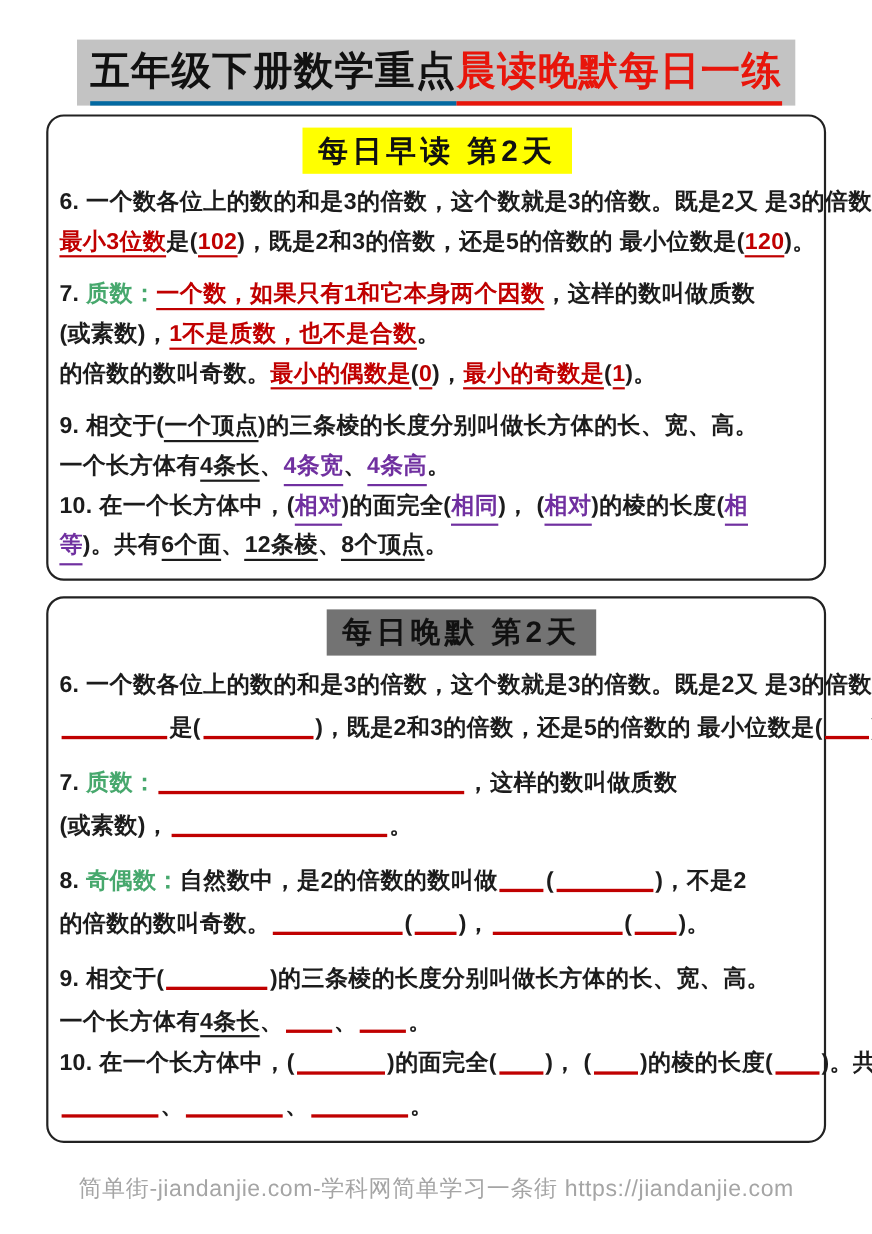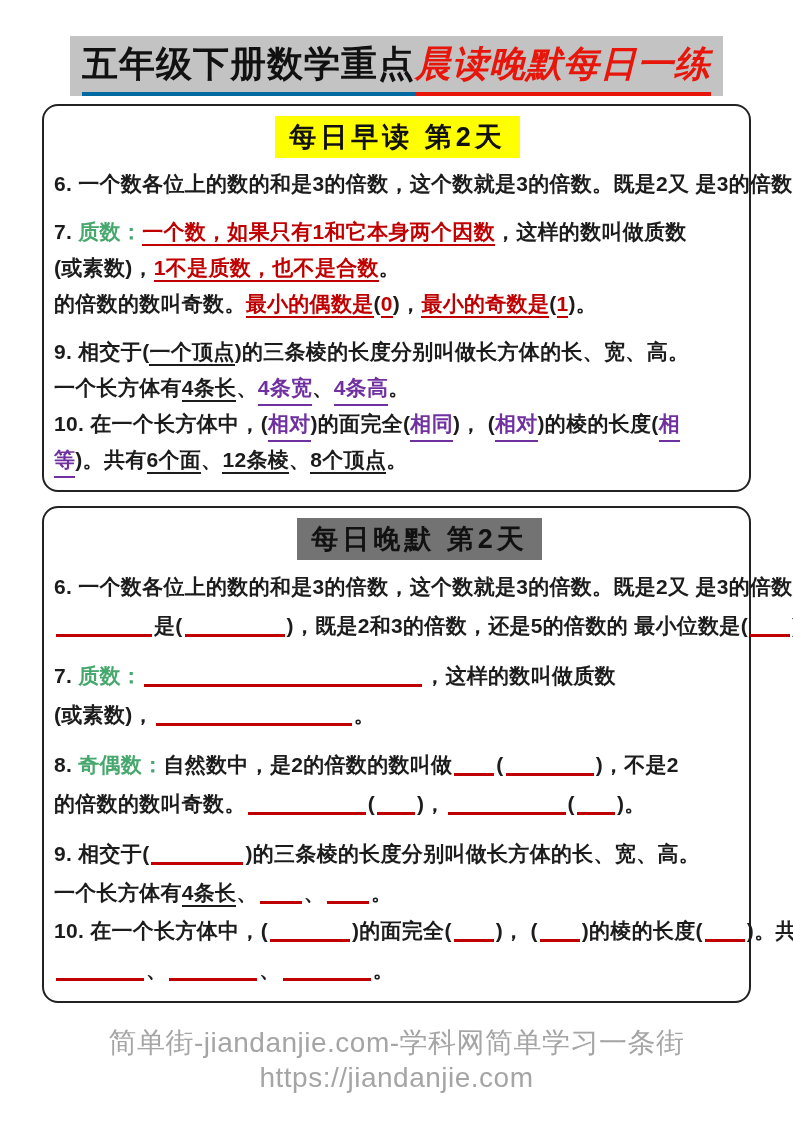--- a/index.html
+++ b/index.html
@@ -18,21 +18,21 @@
   .page{position:relative;width:793px;height:1122px;overflow:hidden;background:#fff;}
 
   
   .title-wrap{text-align:center;padding-top:36px;}
   .title-inner{
     display:inline-block;background:#c3c3c3;
     padding:4px 12px 0 12px;font-size:36px;font-weight:bold;
     letter-spacing:1px;white-space:nowrap;
   }
   .title-black{color:#111;border-bottom:4px solid #0369a1;padding-bottom:3px;display:inline-block;}
-  .title-red{color:var(--title-red);border-bottom:4px solid var(--title-red);padding-bottom:3px;display:inline-block;font-style:italic;}
+  .title-red{color:var(--title-red);border-bottom:4px solid var(--title-red);padding-bottom:3px;display:inline-block;}
 
   
   .box{
     width:709px;margin:8px auto 0;background:#fff;
     border:2.5px solid #222;border-radius:16px;
     padding:8px 8px 12px 10px;
   }
   .box + .box{margin-top:14px;}
   .box-header{text-align:center;margin:2px 0 8px;}
   .box-header .hl{
@@ -56,40 +56,41 @@
   .seg-g{color:var(--green);}
   .seg-pu{color:var(--purple);border-bottom:2px solid var(--purple);padding-bottom:5px;}
   .seg-blank{
     display:inline-block;height:0;border-bottom:3px solid var(--red);
     position:relative;top:4px;margin:0 2px;
   }
 
   
   .footer{
     position:absolute;left:0;bottom:28px;width:100%;
-    text-align:center;color:#a5a5a5;font-size:28px;letter-spacing:0.5px;
+    text-align:center;color:#a5a5a5;font-size:21px;letter-spacing:0.5px;
   }
 </style>
 </head>
 <body>
 
 <div class="page">
 
   <div class="title-wrap">
     <div class="title-inner">
       <span class="title-black">五年级下册数学重点</span><span class="title-red">晨读晚默每日一练</span>
     </div>
   </div>
 
   <div class="box section-morning">
     <div class="box-header">
       <span class="hl">每日早读  第2天</span>
     </div>
     <div class="lines" id="lines-0">
         <div class="line"><span class="seg-k">6. 一个数各位上的数的和是3的倍数，这个数就是3的倍数。既是2又 是3的倍数的</span></div>
+        <div class="line"><span class="seg-ru">最小3位数</span><span class="seg-k">是(</span><span class="seg-ru">102</span><span class="seg-k">)，既是2和3的倍数，还是5的倍数的 最小位数是(</span><span class="seg-ru">120</span><span class="seg-k">)。</span></div>
         <div class="line gap"><span class="seg-k">7. </span><span class="seg-g">质数：</span><span class="seg-ru">一个数，如果只有1和它本身两个因数</span><span class="seg-k">，这样的数叫做质数</span></div>
         <div class="line"><span class="seg-k">(或素数)，</span><span class="seg-ru">1不是质数，也不是合数</span><span class="seg-k">。</span></div>
         <div class="line"><span class="seg-k">的倍数的数叫奇数。</span><span class="seg-ru">最小的偶数是</span><span class="seg-k">(</span><span class="seg-ru">0</span><span class="seg-k">)，</span><span class="seg-ru">最小的奇数是</span><span class="seg-k">(</span><span class="seg-ru">1</span><span class="seg-k">)。</span></div>
         <div class="line gap"><span class="seg-k">9. 相交于(</span><span class="seg-ku">一个顶点</span><span class="seg-k">)的三条棱的长度分别叫做长方体的长、宽、高。</span></div>
         <div class="line"><span class="seg-k">一个长方体有</span><span class="seg-ku">4条长</span><span class="seg-k">、</span><span class="seg-pu">4条宽</span><span class="seg-k">、</span><span class="seg-pu">4条高</span><span class="seg-k">。</span></div>
         <div class="line"><span class="seg-k">10. 在一个长方体中，(</span><span class="seg-pu">相对</span><span class="seg-k">)的面完全(</span><span class="seg-pu">相同</span><span class="seg-k">)， (</span><span class="seg-pu">相对</span><span class="seg-k">)的棱的长度(</span><span class="seg-pu">相</span></div>
         <div class="line"><span class="seg-pu">等</span><span class="seg-k">)。共有</span><span class="seg-ku">6个面</span><span class="seg-k">、</span><span class="seg-ku">12条棱</span><span class="seg-k">、</span><span class="seg-ku">8个顶点</span><span class="seg-k">。</span></div>
       </div>
   </div>
 

